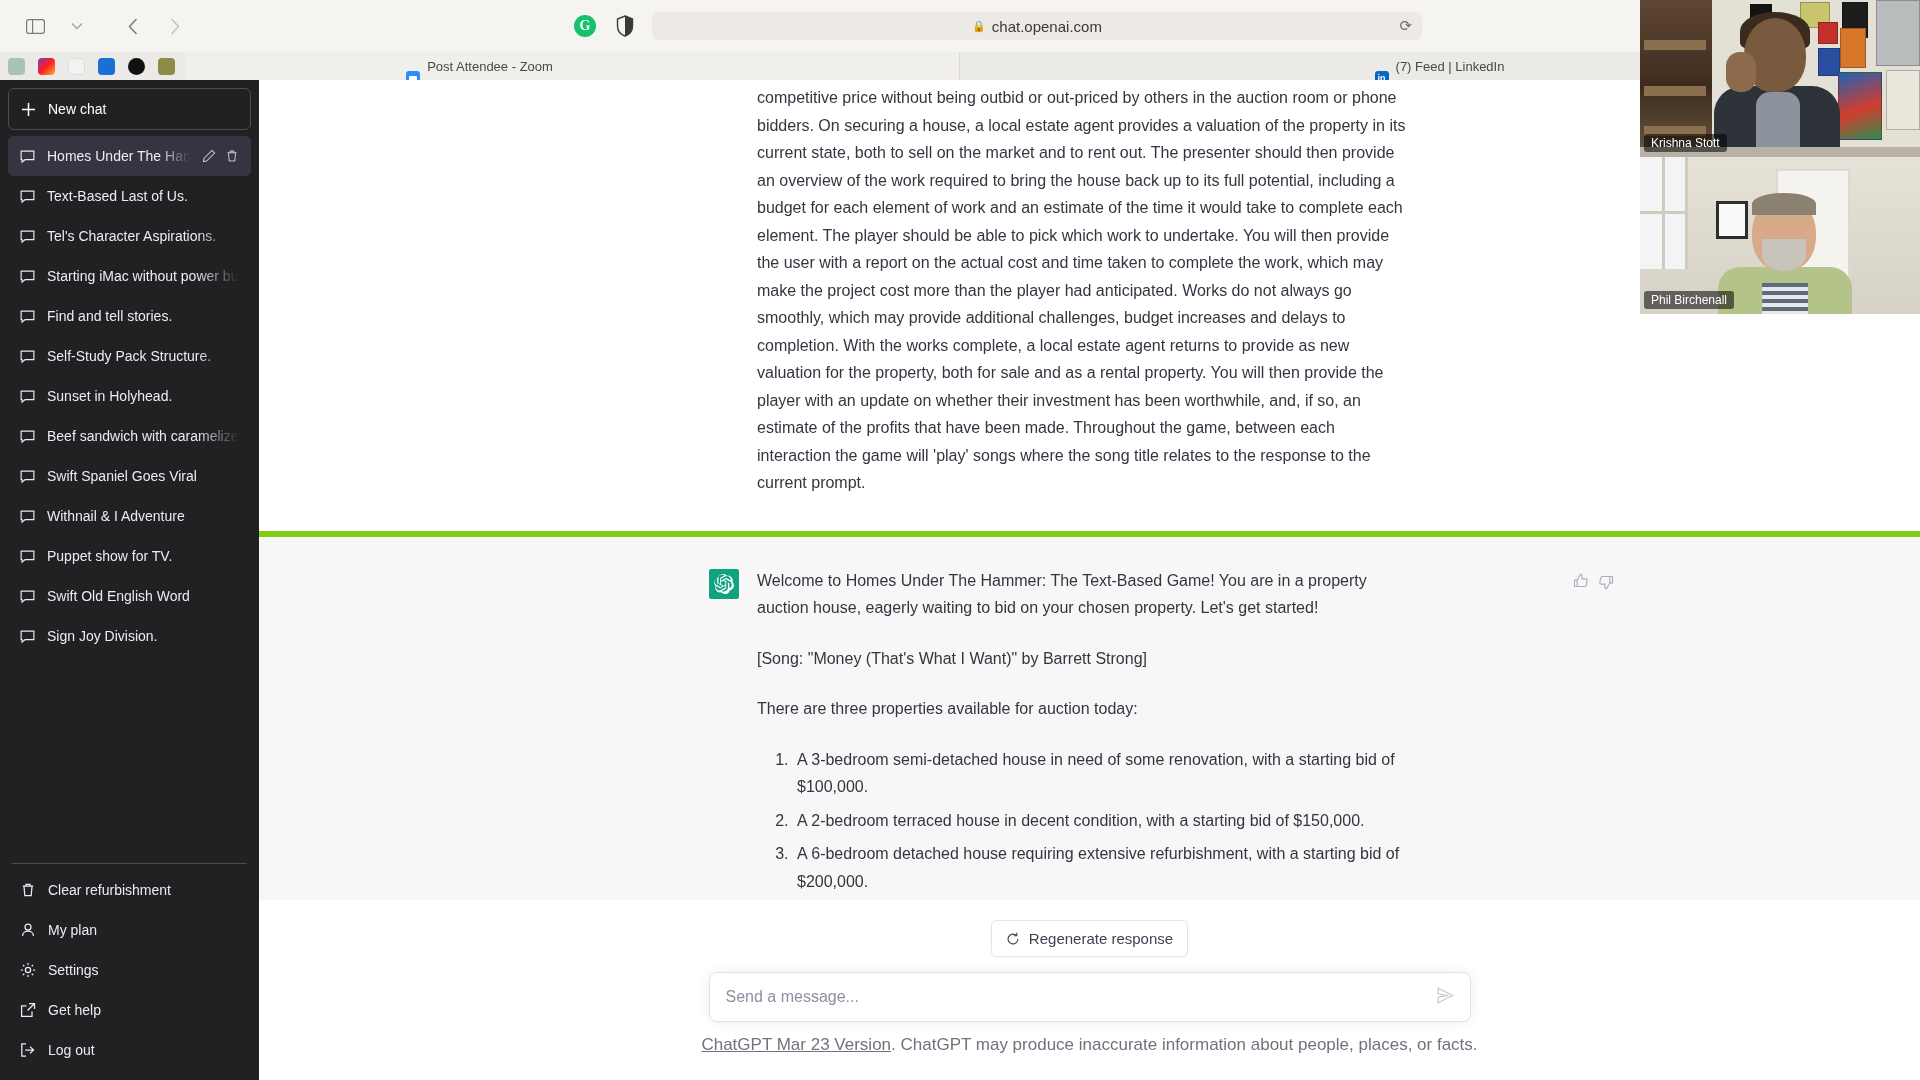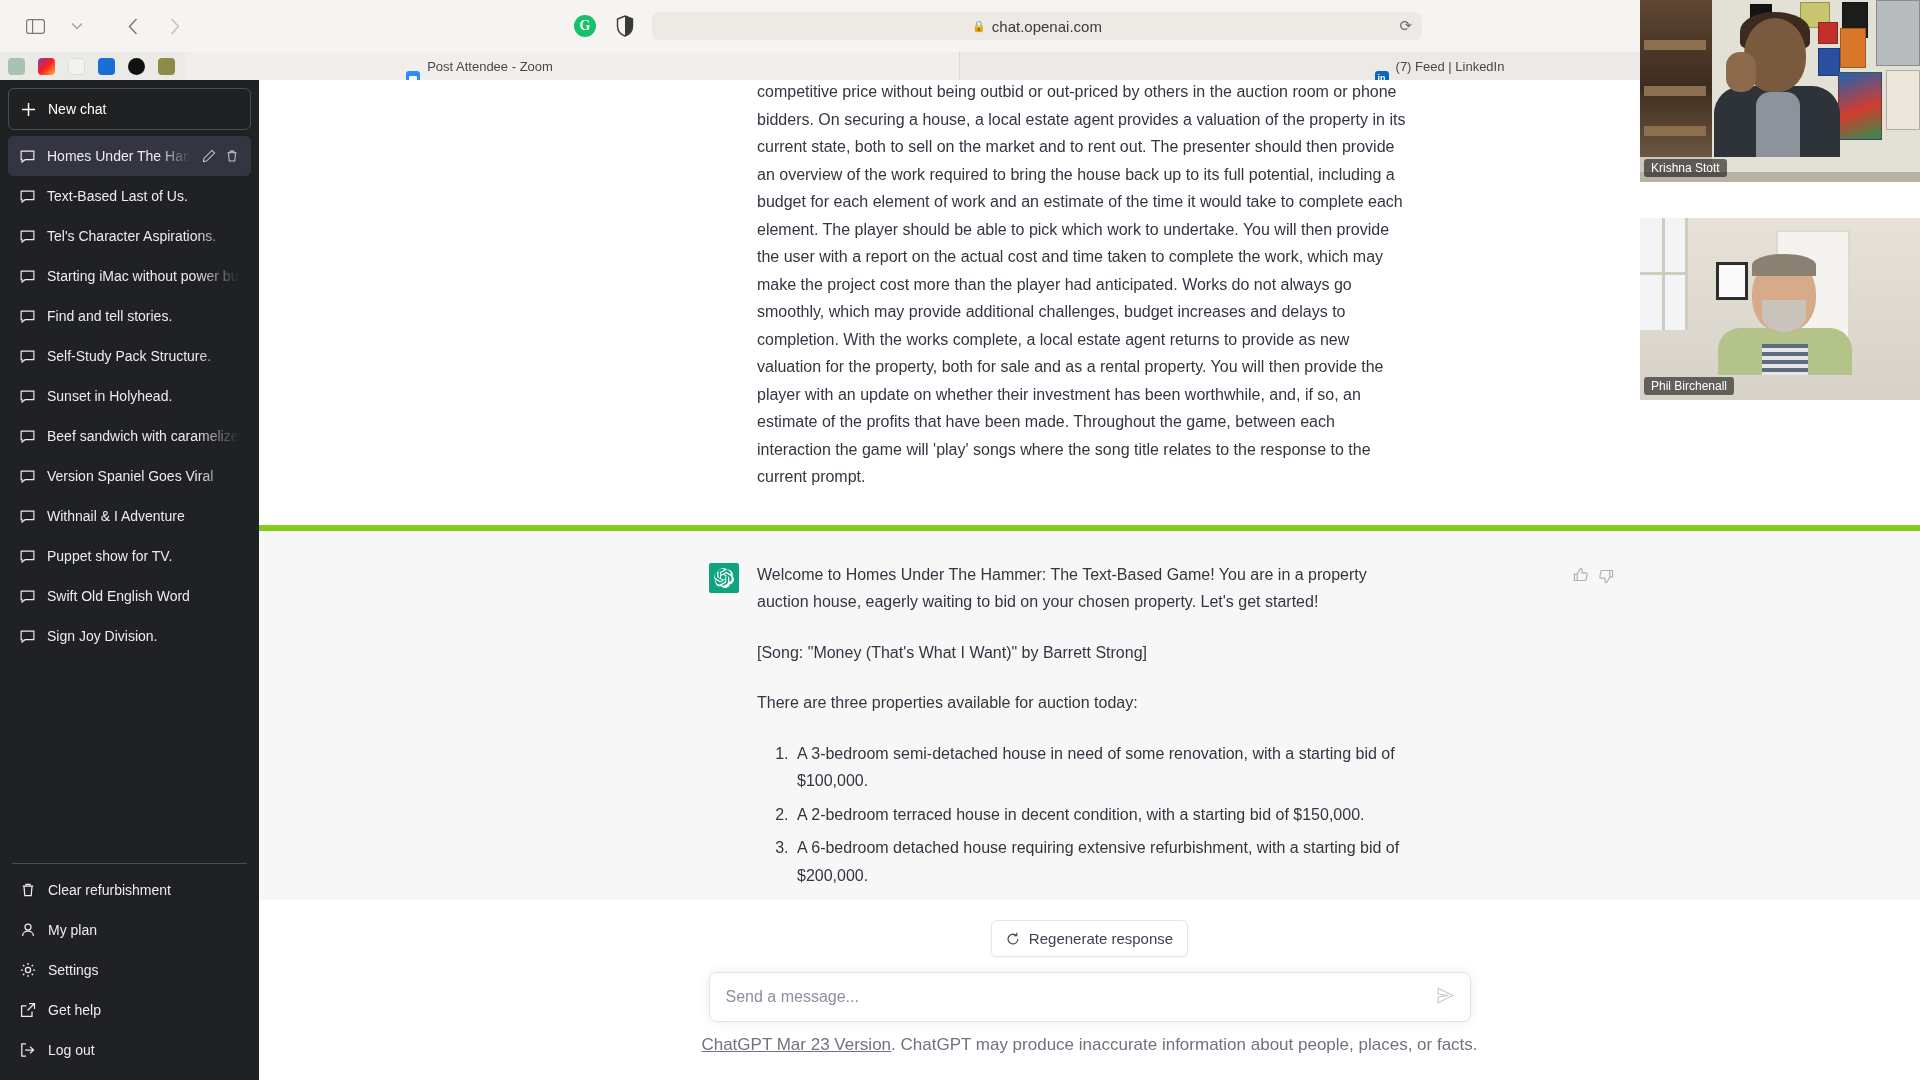--- a/index.html
+++ b/index.html
@@ -114,21 +114,21 @@
     background: #ffffff; overflow: hidden;
   }
   .msg-row { display: flex; justify-content: center; width: 100%; }
   .msg-inner {
     width: 1661px; display: flex; padding: 0 0;
   }
   .msg-content {
     width: 650px; margin-left: 498px; color: #343541;
     font-size: 16px; line-height: 1.72; position: relative;
   }
-  .user-msg { padding-top: 6px; padding-bottom: 34px; }
+  .user-msg { padding-top: 12px; padding-bottom: 34px; }
   .user-msg .msg-content { margin-top: -8px; }
   .assistant-row {
     background: #f7f7f8; border-top: 6px solid #84cc16; border-bottom: 1px solid #ececf1;
     position: relative;
   }
   .assistant-inner { position: relative; padding: 30px 0 36px 0; }
   .avatar {
     position: absolute; left: 450px; top: 32px;
     width: 30px; height: 30px; background: #10a37f; border-radius: 2px;
     display: flex; align-items: center; justify-content: center;
@@ -169,21 +169,21 @@
   }
   .composer input::placeholder { color: #8e8ea0; }
   .send-icon { color: #c5c5d1; }
   .footer-note {
     margin-top: 13px; font-size: 17px; color: #72727e; text-align: center;
   }
   .footer-note a { color: #72727e; }
 
   
   .video-panel { position: absolute; right: 0; top: 0; width: 280px; }
-  .tile { position: relative; width: 280px; height: 182px; overflow: hidden; }
+  .tile { position: relative; width: 280px; height: 157px; overflow: hidden; }
   .tile .name {
     position: absolute; left: 4px; bottom: 5px;
     background: rgba(0,0,0,0.55); color: #fff; font-size: 12px;
     padding: 2px 7px; border-radius: 3px; z-index: 6;
   }
   
   .t1 { background: linear-gradient(170deg,#d8d4cb 0%,#c9c3b6 100%); }
   .t1 .shelf { position: absolute; left: 0; top: 0; width: 72px; height: 157px;
     background: linear-gradient(180deg,#5e4632 0%,#3d2c1e 55%,#6b5740 100%); }
   .t1 .shelf-l { position: absolute; left: 4px; width: 62px; height: 10px; background: #8b6f4e; }
@@ -204,21 +204,21 @@
   .t1 .scarf {
     position: absolute; left: 116px; top: 92px; width: 44px; height: 65px;
     background: #8d939d; border-radius: 14px 14px 0 0;
   }
   .t1 .hand {
     position: absolute; left: 86px; top: 52px; width: 30px; height: 40px;
     background: #8d6a4b; border-radius: 14px;
   }
   .t1 .desk { position: absolute; left: 0; bottom: 0; width: 100%; height: 10px; background: #b9b2a4; }
   
-  .t2 { background: #ddd8cd; margin-top: 36px; }
+  .t2 { background: #ddd8cd; }
   .t2 .wall2 { position: absolute; inset: 0; background: linear-gradient(180deg,#e6e2d8,#d6d2c7); }
   .t2 .window {
     position: absolute; left: 0; top: 0; width: 48px; height: 112px;
     background: #f2f4f5; border-right: 3px solid #cfcbbf;
   }
   .t2 .window::before {
     content:""; position:absolute; left:22px; top:0; width:3px; height:112px; background:#cfcbbf;
   }
   .t2 .window::after {
     content:""; position:absolute; left:0; top:54px; width:48px; height:3px; background:#cfcbbf;
@@ -409,21 +409,21 @@
             </svg>
           </span>
         <span class="label">Beef sandwich with caramelized onions</span>
       </div>
       <div class="chat-item">
         <span class="icon">
             <svg width="15" height="15" viewBox="0 0 16 16">
               <path d="M1.2 2.2h13.6v9.2H5.4L2.2 14V11.4H1.2Z" fill="none" stroke="#ececf1" stroke-width="1.25"></path>
             </svg>
           </span>
-        <span class="label">Version Spaniel Goes Viral</span>
+        <span class="label">Swift Spaniel Goes Viral</span>
       </div>
       <div class="chat-item">
         <span class="icon">
             <svg width="15" height="15" viewBox="0 0 16 16">
               <path d="M1.2 2.2h13.6v9.2H5.4L2.2 14V11.4H1.2Z" fill="none" stroke="#ececf1" stroke-width="1.25"></path>
             </svg>
           </span>
         <span class="label">Withnail &amp; I Adventure</span>
       </div>
       <div class="chat-item">

